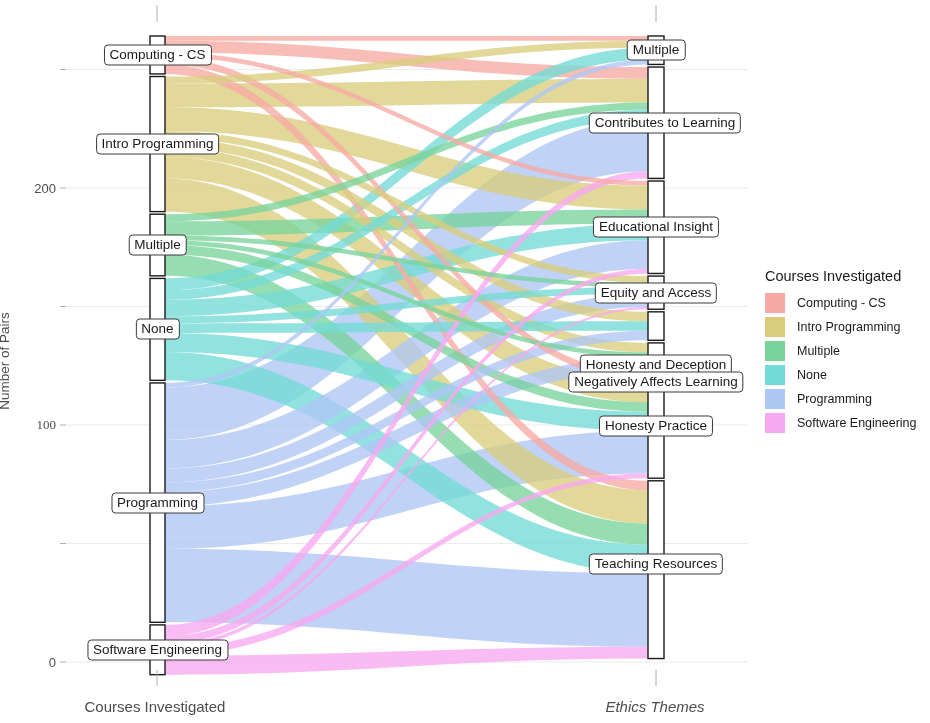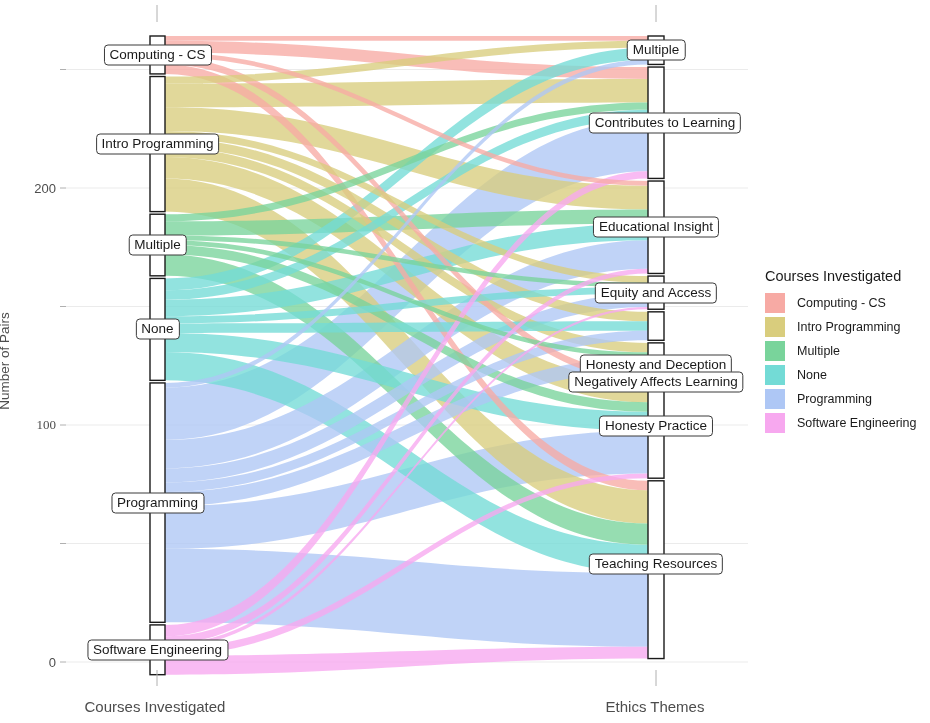--- a/index.html
+++ b/index.html
@@ -160,21 +160,21 @@
         <line x1="656" y1="5" x2="656" y2="22" class="tick"></line>
       </g>
   </svg>
 
   <div class="yaxis-title">Number of Pairs</div>
   <div class="ytick-label" style="left:56px;top:662px;">0</div>
   <div class="ytick-label" style="left:56px;top:425px;font-family:Liberation Serif, serif;">100</div>
   <div class="ytick-label" style="left:56px;top:188px;">200</div>
 
   <div class="xaxis-label" style="left:155px;top:698px;">Courses Investigated</div>
-  <div class="xaxis-label" style="left:655px;top:698px;">Ethics Themes</div>
+  <div class="xaxis-label" style="left:655px;top:698px;font-style:italic;">Ethics Themes</div>
 
   <div id="labels">
       <div class="nodelabel" style="left: 157.5px; top: 54.96px;">Computing - CS</div>
       <div class="nodelabel" style="left: 157.5px; top: 144.065px;">Intro Programming</div>
       <div class="nodelabel" style="left: 157.5px; top: 245.02px;">Multiple</div>
       <div class="nodelabel" style="left: 157.5px; top: 329.385px;">None</div>
       <div class="nodelabel" style="left: 157.5px; top: 502.625px;">Programming</div>
       <div class="nodelabel" style="left: 157.5px; top: 649.795px;">Software Engineering</div>
       <div class="nodelabel" style="left: 656px; top: 50.22px;">Multiple</div>
       <div class="nodelabel" style="left: 656px; top: 122.735px; margin-left: 9px;">Contributes to Learning</div>

